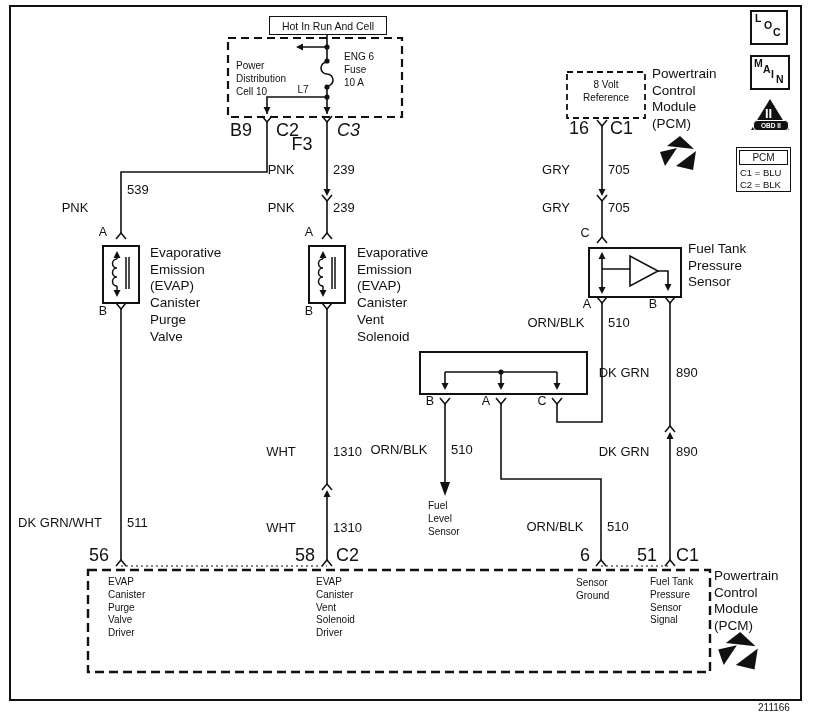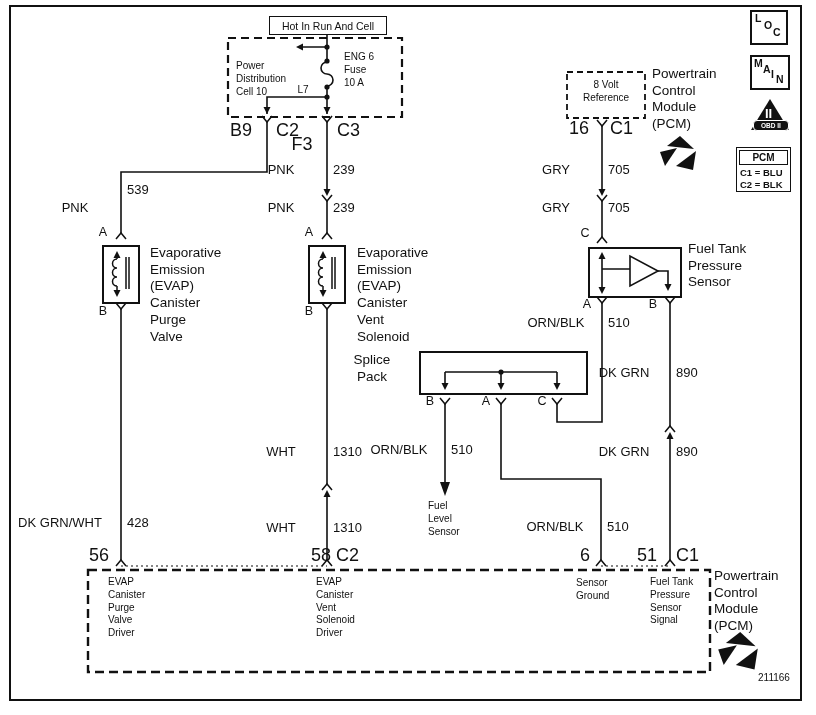--- a/index.html
+++ b/index.html
@@ -158,53 +158,53 @@
   <div class="lbl s" style="left:236px;top:60px;">Power
 Distribution
 Cell 10</div>
   <div class="lbl s" style="left:344px;top:51px;">ENG 6
 Fuse
 10 A</div>
   <div class="lbl s ra" style="left:288px;top:84px;width:30px;">L7</div>
   <div class="lbl p ra" style="left:221px;top:121px;width:40px;">B9</div>
   <div class="lbl p" style="left:276px;top:121px;">C2</div>
   <div class="lbl p ra" style="left:282px;top:135px;width:40px;">F3</div>
-  <div class="lbl p" style="left:337px;top:121px;">C3</div>
+  <div class="lbl p" style="left:337px;top:121px;font-style:italic;">C3</div>
 
   <div class="lbl wl ra" style="left:35px;top:201px;width:80px;">PNK</div>
   <div class="lbl wl" style="left:127px;top:183px;">539</div>
   <div class="lbl pl ra" style="left:93px;top:226px;width:20px;">A</div>
   <div class="lbl pl ra" style="left:93px;top:305px;width:20px;">B</div>
   <div class="lbl t" style="left:150px;top:245px;">Evaporative
 Emission
 (EVAP)
 Canister
 Purge
 Valve</div>
   <div class="lbl wl ra" style="left:5px;top:516px;width:110px;">DK GRN/WHT</div>
-  <div class="lbl wl" style="left:127px;top:516px;">428</div>
+  <div class="lbl wl" style="left:127px;top:516px;">511</div>
   <div class="lbl p ra" style="left:84px;top:546px;width:30px;">56</div>
 
   <div class="lbl wl ra" style="left:241px;top:163px;width:80px;">PNK</div>
   <div class="lbl wl" style="left:333px;top:163px;">239</div>
   <div class="lbl wl ra" style="left:241px;top:201px;width:80px;">PNK</div>
   <div class="lbl wl" style="left:333px;top:201px;">239</div>
   <div class="lbl pl ra" style="left:299px;top:226px;width:20px;">A</div>
   <div class="lbl pl ra" style="left:299px;top:305px;width:20px;">B</div>
   <div class="lbl t" style="left:357px;top:245px;">Evaporative
 Emission
 (EVAP)
 Canister
 Vent
 Solenoid</div>
   <div class="lbl wl ra" style="left:241px;top:445px;width:80px;">WHT</div>
   <div class="lbl wl" style="left:333px;top:445px;">1310</div>
   <div class="lbl wl ra" style="left:241px;top:521px;width:80px;">WHT</div>
   <div class="lbl wl" style="left:333px;top:521px;">1310</div>
-  <div class="lbl p ra" style="left:306px;top:546px;width:30px;">58</div>
+  <div class="lbl p ra" style="left:290px;top:546px;width:30px;">58</div>
   <div class="lbl p" style="left:336px;top:546px;">C2</div>
 
   <div class="lbl s ctr" style="left:569px;top:79px;width:74px;">8 Volt
 Reference</div>
   <div class="lbl t" style="left:652px;top:66px;">Powertrain
 Control
 Module
 (PCM)</div>
   <div class="lbl p ra" style="left:564px;top:119px;width:30px;">16</div>
   <div class="lbl p" style="left:610px;top:119px;">C1</div>
@@ -220,22 +220,20 @@
   <div class="lbl pl ra" style="left:643px;top:298px;width:20px;">B</div>
   <div class="lbl wl ra" style="left:516px;top:316px;width:80px;">ORN/BLK</div>
   <div class="lbl wl" style="left:608px;top:316px;">510</div>
   <div class="lbl wl ra" style="left:584px;top:366px;width:80px;">DK GRN</div>
   <div class="lbl wl" style="left:676px;top:366px;">890</div>
   <div class="lbl wl ra" style="left:584px;top:445px;width:80px;">DK GRN</div>
   <div class="lbl wl" style="left:676px;top:445px;">890</div>
   <div class="lbl p ra" style="left:632px;top:546px;width:30px;">51</div>
   <div class="lbl p" style="left:676px;top:546px;">C1</div>
 
-  <div class="lbl t ra" style="left:332px;top:352px;width:80px;">Splice
-Pack</div>
   <div class="lbl pl ra" style="left:420px;top:395px;width:20px;">B</div>
   <div class="lbl pl ra" style="left:476px;top:395px;width:20px;">A</div>
   <div class="lbl pl ra" style="left:532px;top:395px;width:20px;">C</div>
   <div class="lbl wl ra" style="left:359px;top:443px;width:80px;">ORN/BLK</div>
   <div class="lbl wl" style="left:451px;top:443px;">510</div>
   <div class="lbl s" style="left:428px;top:500px;">Fuel
 Level
 Sensor</div>
   <div class="lbl wl ra" style="left:515px;top:520px;width:80px;">ORN/BLK</div>
   <div class="lbl wl" style="left:607px;top:520px;">510</div>
@@ -268,21 +266,21 @@
     <span style="left:21px;top:14px;">C</span>
   </div>
   <div class="legendbox" style="left:750px;top:55px;width:36px;height:31px;">
     <span style="left:2px;top:0px;">M</span>
     <span style="left:11px;top:6px;">A</span>
     <span style="left:19px;top:11px;">I</span>
     <span style="left:24px;top:16px;">N</span>
   </div>
   <div class="obd-ii" style="left:765px;top:106px;">II</div>
   <div class="obd-banner" style="left:753px;top:120px;width:34px;height:9px;">OBD II</div>
-  <div class="pcmlegend" style="left:736px;top:147px;font-weight:bold;">
+  <div class="pcmlegend" style="left:736px;top:147px;">
     <div class="hd">PCM</div>
     <div class="rw">C1 = BLU</div>
     <div class="rw">C2 = BLK</div>
   </div>
 
-  <div class="fig ra" style="left:748px;top:672px;width:52px;">211166</div>
+  <div class="fig ra" style="left:748px;top:702px;width:52px;">211166</div>
 
 </div>
 
 </body></html>

